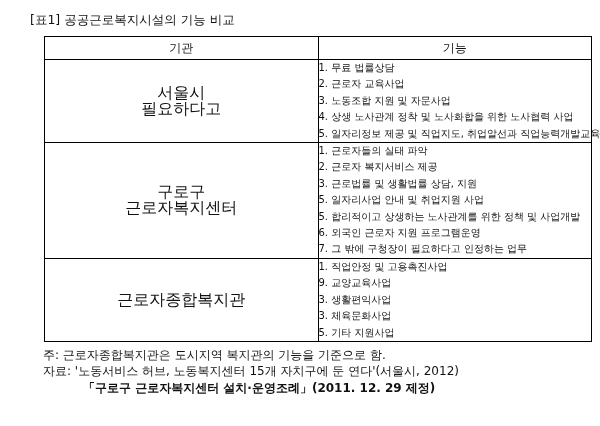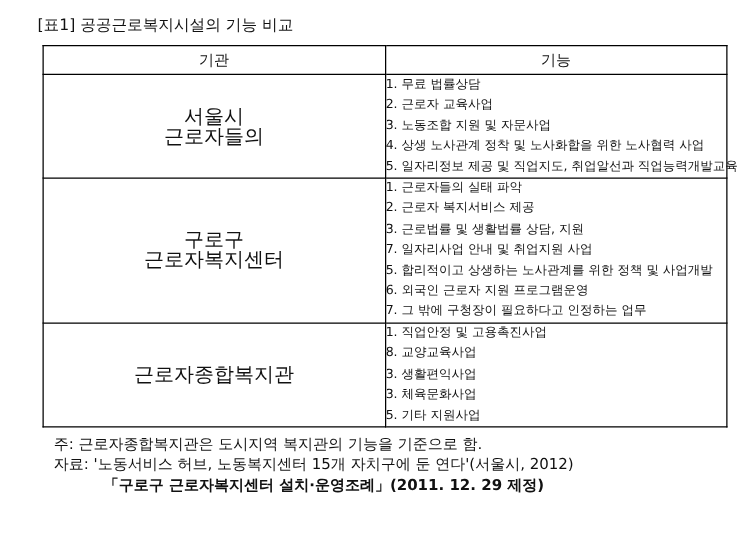--- a/index.html
+++ b/index.html
@@ -24,21 +24,21 @@
   .caption {
     font-size: 12.5px;
     line-height: 16px;
     margin: 2px 0 8px 2px;
     white-space: nowrap;
   }
   table.main {
     border-collapse: collapse;
     width: 548px;
     table-layout: fixed;
-    margin-left: 6px;
+    margin-left: 16px;
   }
   table.main th, table.main td {
     border: 1px solid #000000;
     padding: 0;
     vertical-align: middle;
   }
   table.main th {
     font-weight: normal;
     font-size: 12px;
     height: 22px;
@@ -91,21 +91,21 @@
     <thead>
       <tr>
         <th>기관</th>
         <th>기능</th>
       </tr>
     </thead>
     <tbody>
       <tr>
         <td class="org">
           <div>서울시</div>
-          <div>근로자들의</div>
+          <div>필요하다고</div>
         </td>
         <td class="func">
           <ol class="items">
             <li>1. 무료 법률상담</li>
             <li>2. 근로자 교육사업</li>
             <li>3. 노동조합 지원 및 자문사업</li>
             <li>4. 상생 노사관계 정착 및 노사화합을 위한 노사협력 사업</li>
             <li>5. 일자리정보 제공 및 직업지도, 취업알선과 직업능력개발교육</li>
           </ol>
         </td>
@@ -113,35 +113,35 @@
       <tr>
         <td class="org">
           <div>구로구</div>
           <div>근로자복지센터</div>
         </td>
         <td class="func">
           <ol class="items">
             <li>1. 근로자들의 실태 파악</li>
             <li>2. 근로자 복지서비스 제공</li>
             <li>3. 근로법률 및 생활법률 상담, 지원</li>
-            <li>7. 일자리사업 안내 및 취업지원 사업</li>
+            <li>5. 일자리사업 안내 및 취업지원 사업</li>
             <li>5. 합리적이고 상생하는 노사관계를 위한 정책 및 사업개발</li>
             <li>6. 외국인 근로자 지원 프로그램운영</li>
             <li>7. 그 밖에 구청장이 필요하다고 인정하는 업무</li>
           </ol>
         </td>
       </tr>
       <tr>
         <td class="org">
           <div>근로자종합복지관</div>
         </td>
         <td class="func">
           <ol class="items">
             <li>1. 직업안정 및 고용촉진사업</li>
-            <li>8. 교양교육사업</li>
+            <li>9. 교양교육사업</li>
             <li>3. 생활편익사업</li>
             <li>3. 체육문화사업</li>
             <li>5. 기타 지원사업</li>
           </ol>
         </td>
       </tr>
     </tbody>
   </table>
 
   <div class="notes">

